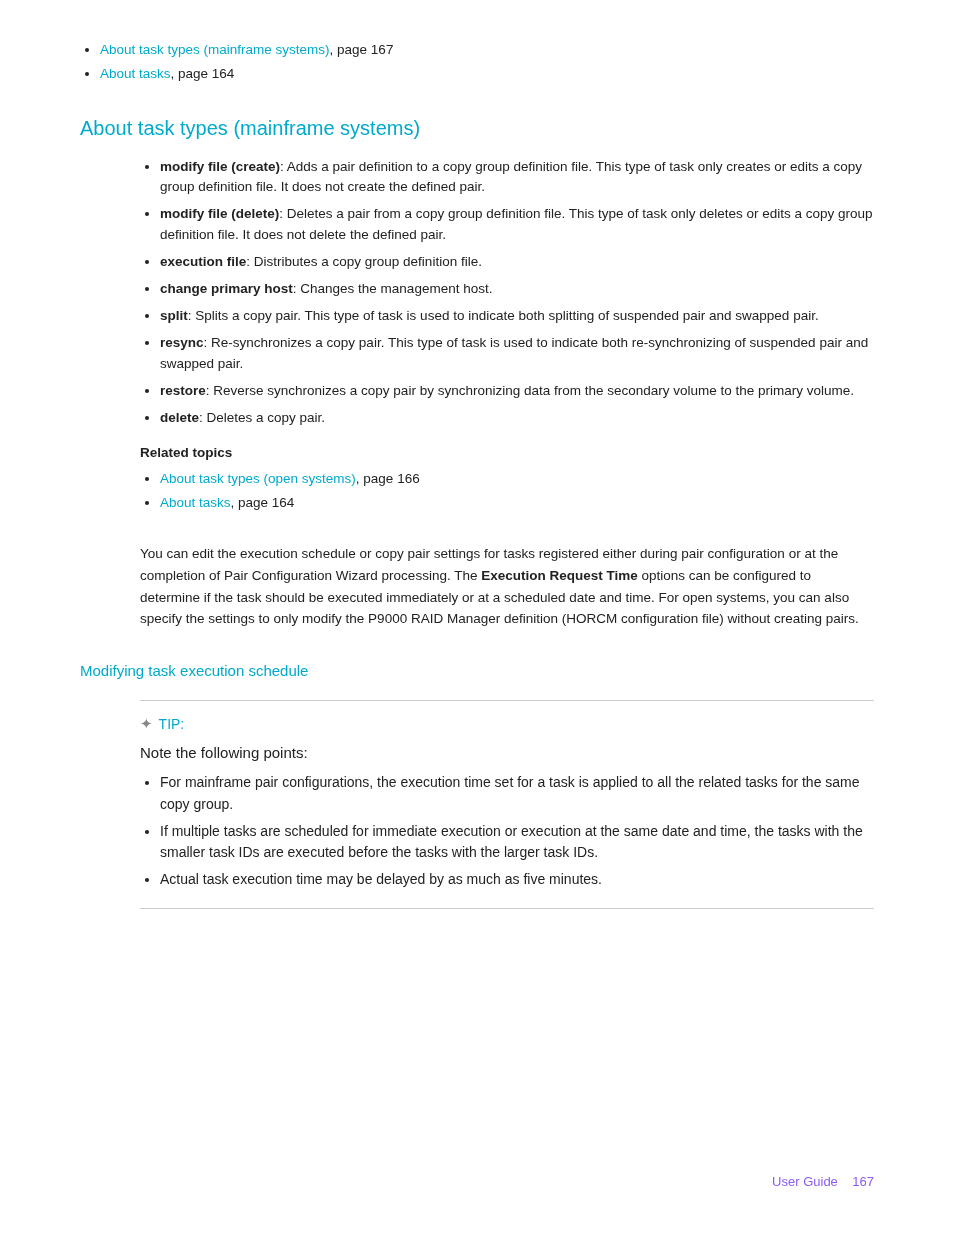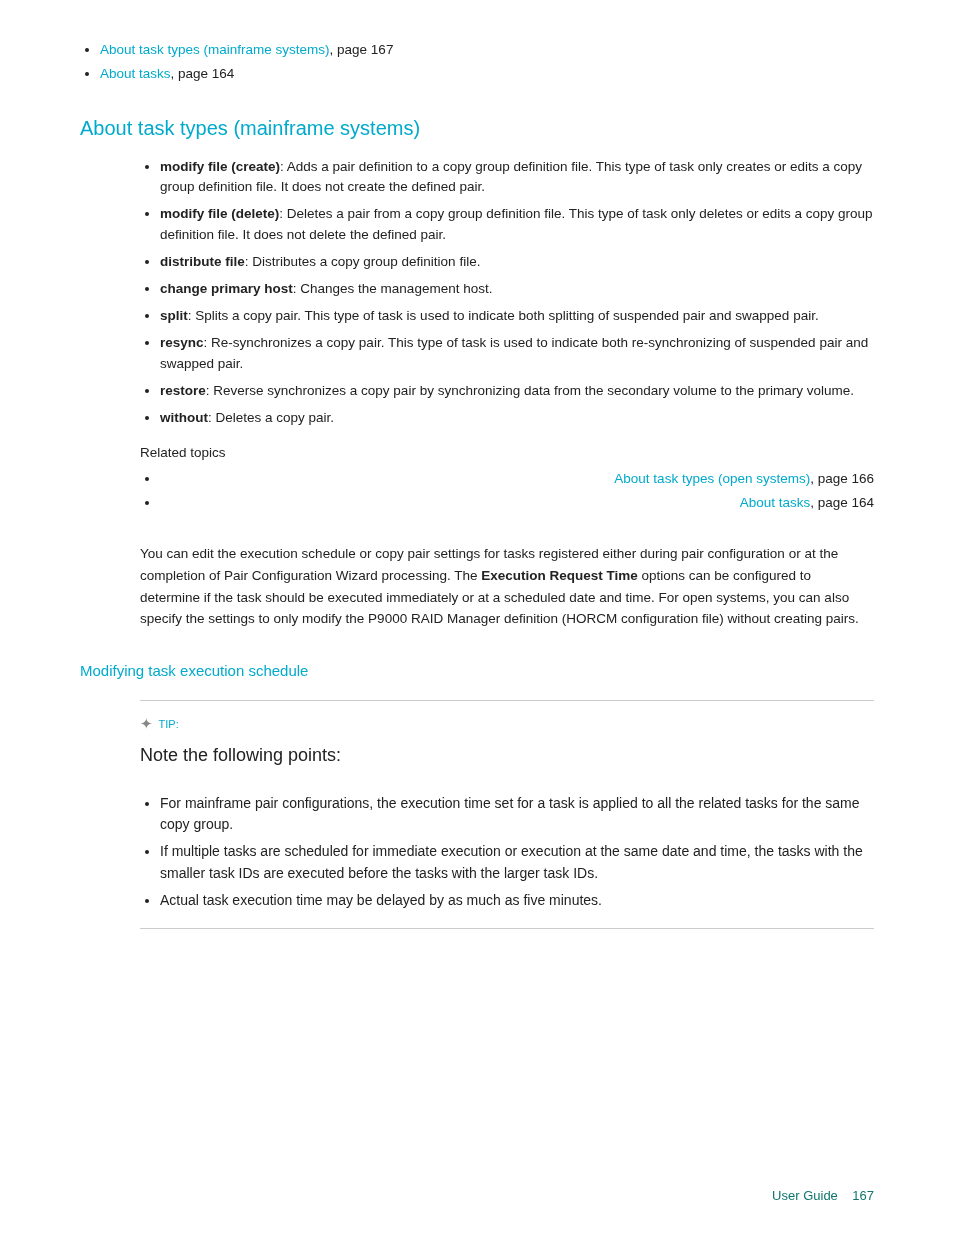--- a/index.html
+++ b/index.html
@@ -70,32 +70,31 @@
       margin-bottom: 6px;
       line-height: 1.55;
     }
     .task-list li b {
       font-weight: bold;
       text-align: right;
     }
 
     
     .related-topics-heading {
-      font-weight: normal;
+      font-weight: bold;
       font-size: 13.5px;
       margin-bottom: 6px;
       margin-top: 14px;
     }
     .related-list {
       padding-left: 20px;
     }
     .related-list li {
       list-style: disc;
       margin-bottom: 4px;
-      text-align: right;
     }
 
     
     .scheduling-text {
       margin-bottom: 14px;
       line-height: 1.6;
     }
 
     
     .tip-box {
@@ -111,43 +110,43 @@
       margin-bottom: 6px;
     }
     .tip-icon {
       color: #888;
       font-size: 15px;
       margin-right: 6px;
     }
     .tip-label {
       color: #00aacc;
       font-weight: normal;
-      font-size: 11px;
+      font-size: 14px;
     }
     .tip-note {
-      margin-bottom: 24px;
-      font-size: 18px;
+      margin-bottom: 8px;
+      font-size: 15px;
     }
     .tip-list {
       padding-left: 20px;
     }
     .tip-list li {
       list-style: disc;
       margin-bottom: 5px;
       line-height: 1.55;
       font-size: 14px;
     }
 
     
     .footer {
       position: absolute;
-      bottom: 30px;
+      bottom: 44px;
       right: 80px;
       font-size: 13px;
-      color: #0f766e;
+      color: #8b5cf6;
     }
   </style>
 </head>
 <body>
 
 <div class="page">
 
   <ul class="top-bullets">
     <li>
       <a href="#">About task types (mainframe systems)</a><span>, page 167</span>
@@ -156,26 +155,26 @@
       <a href="#">About tasks</a><span>, page 164</span>
     </li>
   </ul>
 
   <div class="section-block">
     <h2 class="section-heading">About task types (mainframe systems)</h2>
     <div class="section-content">
       <ul class="task-list">
         <li><b>modify file (create)</b>: Adds a pair definition to a copy group definition file. This type of task only creates or edits a copy group definition file. It does not create the defined pair.</li>
         <li><b>modify file (delete)</b>: Deletes a pair from a copy group definition file. This type of task only deletes or edits a copy group definition file. It does not delete the defined pair.</li>
-        <li><b>distribute file</b>: Distributes a copy group definition file.</li>
+        <li><b>execution file</b>: Distributes a copy group definition file.</li>
         <li><b>change primary host</b>: Changes the management host.</li>
         <li><b>split</b>: Splits a copy pair. This type of task is used to indicate both splitting of suspended pair and swapped pair.</li>
         <li><b>resync</b>: Re-synchronizes a copy pair. This type of task is used to indicate both re-synchronizing of suspended pair and swapped pair.</li>
         <li><b>restore</b>: Reverse synchronizes a copy pair by synchronizing data from the secondary volume to the primary volume.</li>
-        <li><b>without</b>: Deletes a copy pair.</li>
+        <li><b>delete</b>: Deletes a copy pair.</li>
       </ul>
 
       <div class="related-topics-heading">Related topics</div>
       <ul class="related-list">
         <li>
           <a href="#">About task types (open systems)</a><span>, page 166</span>
         </li>
         <li>
           <a href="#">About tasks</a><span>, page 164</span>
         </li>

